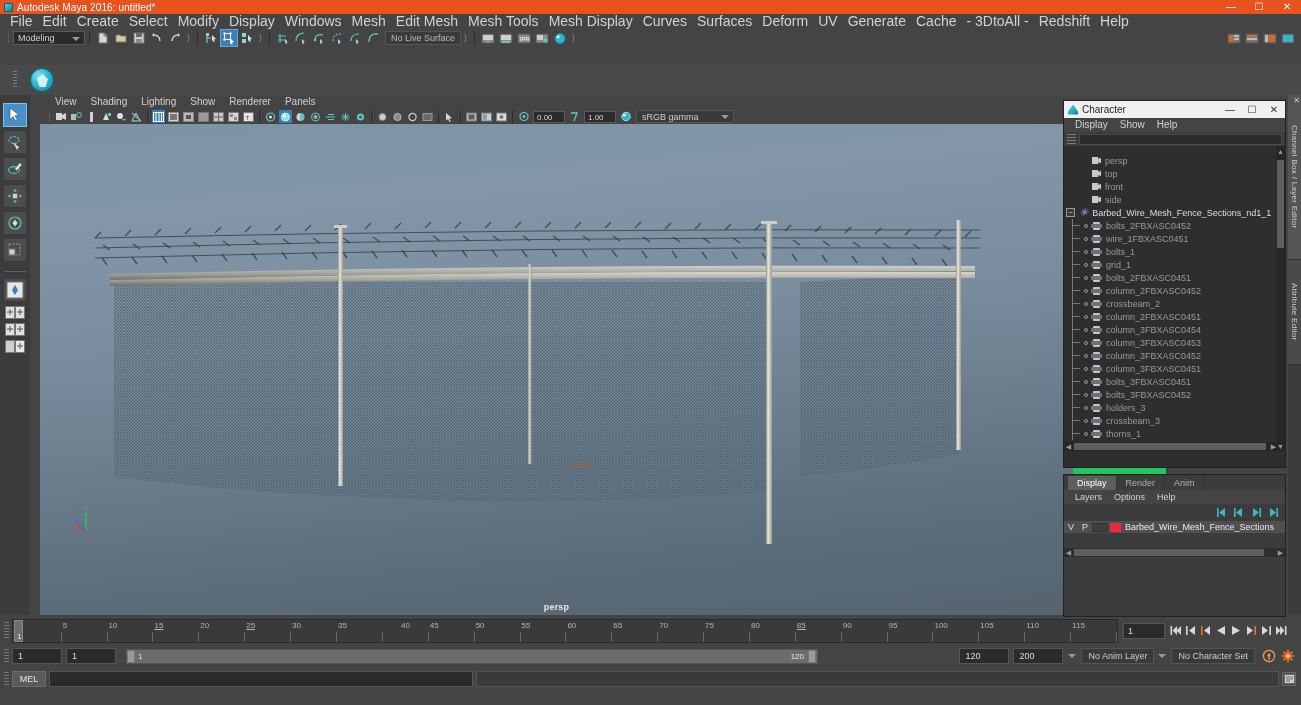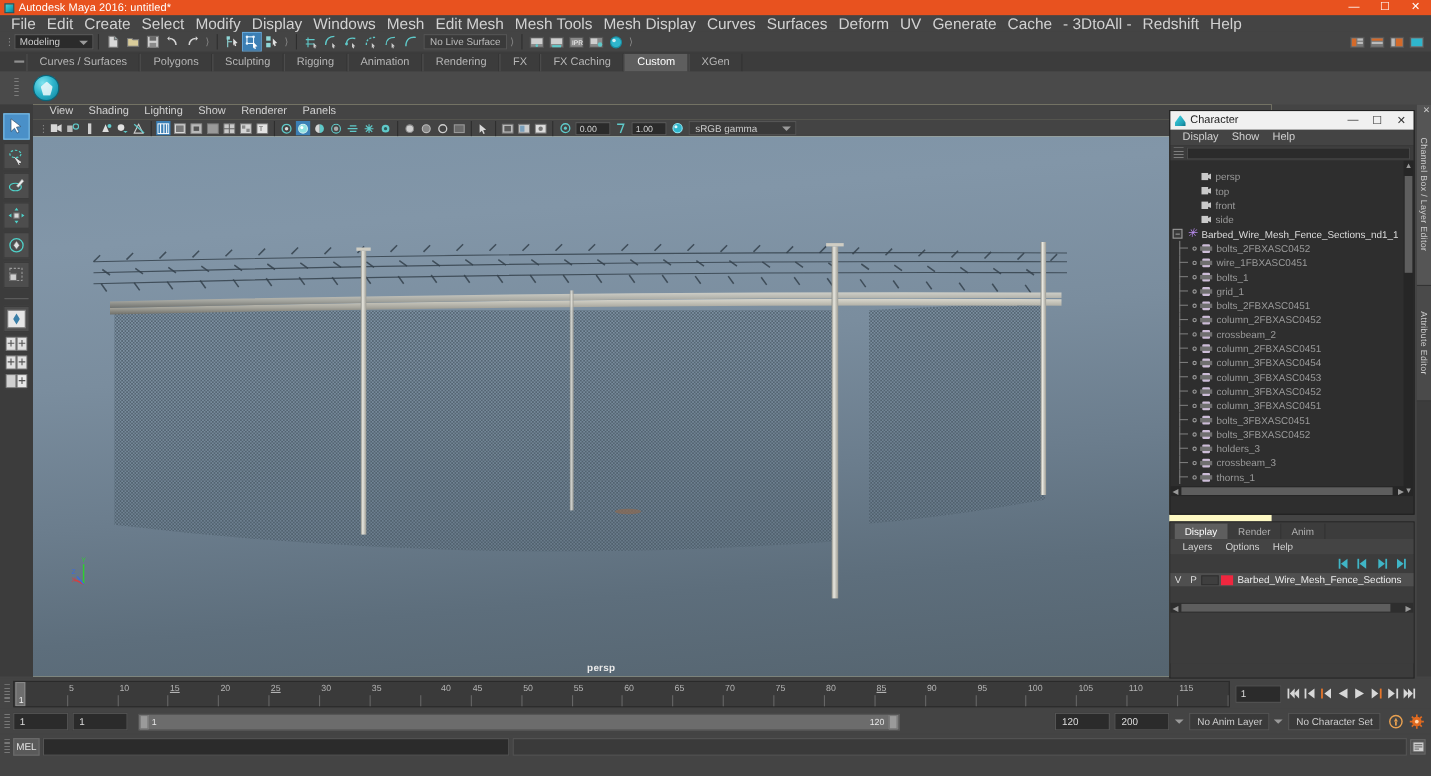--- a/index.html
+++ b/index.html
@@ -106,21 +106,21 @@
   }
   .tool {
     width:24px; height:24px; margin-bottom:3px; background:#4d4d4d; border:1px solid #3a3a3a;
     display:flex;align-items:center;justify-content:center; position:relative;
   }
   .tool.active { background:#4a90c8; border-color:#7dc0e8; }
   .tool-div { width:22px; height:1px; background:#606060; margin:6px 0; }
   .tool.sm { width:22px; height:15px; margin-bottom:2px; }
 
   
-  .viewportwrap { position:absolute; left:30px; top:95px; width:1126px; height:520px; background:#fef9c3;}
+  .viewportwrap { position:absolute; left:40px; top:95px; width:1126px; height:520px; background:#22c55e;}
   .vp-menubar { height:14px; background:#444; display:flex; align-items:center; padding-left:8px; }
   .vp-menubar .vm { padding:0 7px; font-size:10px; color:#d2d2d2; height:14px; line-height:14px;}
   .vp-toolbar { height:15px; background:#444; display:flex; align-items:center; padding-left:5px; }
   .vtb { width:13px;height:13px; margin:0 1px; display:flex;align-items:center;justify-content:center;}
   .vtb.act { background:#3b7fb5; }
   .vnum { width:32px;height:12px;background:#2b2b2b;border:1px solid #5a5a5a;color:#d8d8d8;
           font-size:8px; text-align:left; padding-left:3px; line-height:11px; margin:0 2px;}
   .vgamma { width:98px;height:13px;background:#3a3a3a;border:1px solid #555;color:#ccc;
             font-size:9px;padding-left:5px;line-height:12px; position:relative; margin-left:3px;}
   .vgamma .arrow{position:absolute;right:4px;top:4px;width:0;height:0;
@@ -275,21 +275,21 @@
               border-top:4px solid #9a9a9a;}
   .rg-ico{width:16px;height:16px;margin-left:3px;display:flex;align-items:center;justify-content:center;}
 
   
   .cmdline {
     position:absolute; left:0; top:668px; width:1301px; height:22px; background:#444;
     display:flex; align-items:center;
   }
   .cl-grip{width:12px;height:18px;display:flex;align-items:center;justify-content:center;}
   .cl-grip .d{width:5px;height:14px;background:repeating-linear-gradient(to bottom,#777 0 1px,transparent 1px 3px);}
-  .cl-mel { width:24px;height:16px;background:#5a5a5a;border:1px solid #6c6c6c;color:#e4e4e4;
+  .cl-mel { width:34px;height:16px;background:#5a5a5a;border:1px solid #6c6c6c;color:#e4e4e4;
             font-size:9px;display:flex;align-items:center;justify-content:center;}
   .cl-input{ width:424px;height:16px;background:#2b2b2b;border:1px solid #555;margin-left:3px;
              color:#ccc;font-size:9px;font-family:inherit;padding-left:4px;outline:none;}
   .cl-output{ flex:1;height:16px;background:#3a3a3a;border:1px solid #555;margin-left:3px;margin-right:3px;}
   .cl-btn{width:14px;height:14px;border:1px solid #666;background:#4f4f4f;margin-right:5px;
           display:flex;align-items:center;justify-content:center;}
 
   
   .botbar{position:absolute;left:0;top:690px;width:1301px;height:15px;background:#444;}
 
@@ -496,35 +496,20 @@
       </div>
       <div class="tbtn">
         <svg width="14" height="13" viewBox="0 0 14 13">
             <rect x="1" y="2" width="12" height="9" fill="#777" stroke="#555"></rect>
             <rect x="2" y="3" width="10" height="7" fill="#2fb6cd"></rect>
           </svg>
       </div>
     </div>
   </div>
 
-  <div class="shelftabs">
-    <div class="shelf-grip">
-        <i></i>
-      </div>
-    <div class="stab">Curves / Surfaces</div>
-    <div class="stab">Polygons</div>
-    <div class="stab">Sculpting</div>
-    <div class="stab">Rigging</div>
-    <div class="stab">Animation</div>
-    <div class="stab">Rendering</div>
-    <div class="stab">FX</div>
-    <div class="stab">FX Caching</div>
-    <div class="stab active">Custom</div>
-    <div class="stab">XGen</div>
-  </div>
 
   <div class="shelfrow">
     <div class="shelf-handle">
         <div class="dots"></div>
       </div>
     <div class="shelf-ico"></div>
   </div>
 
   <div class="toolbox">
     <div class="tool active">

